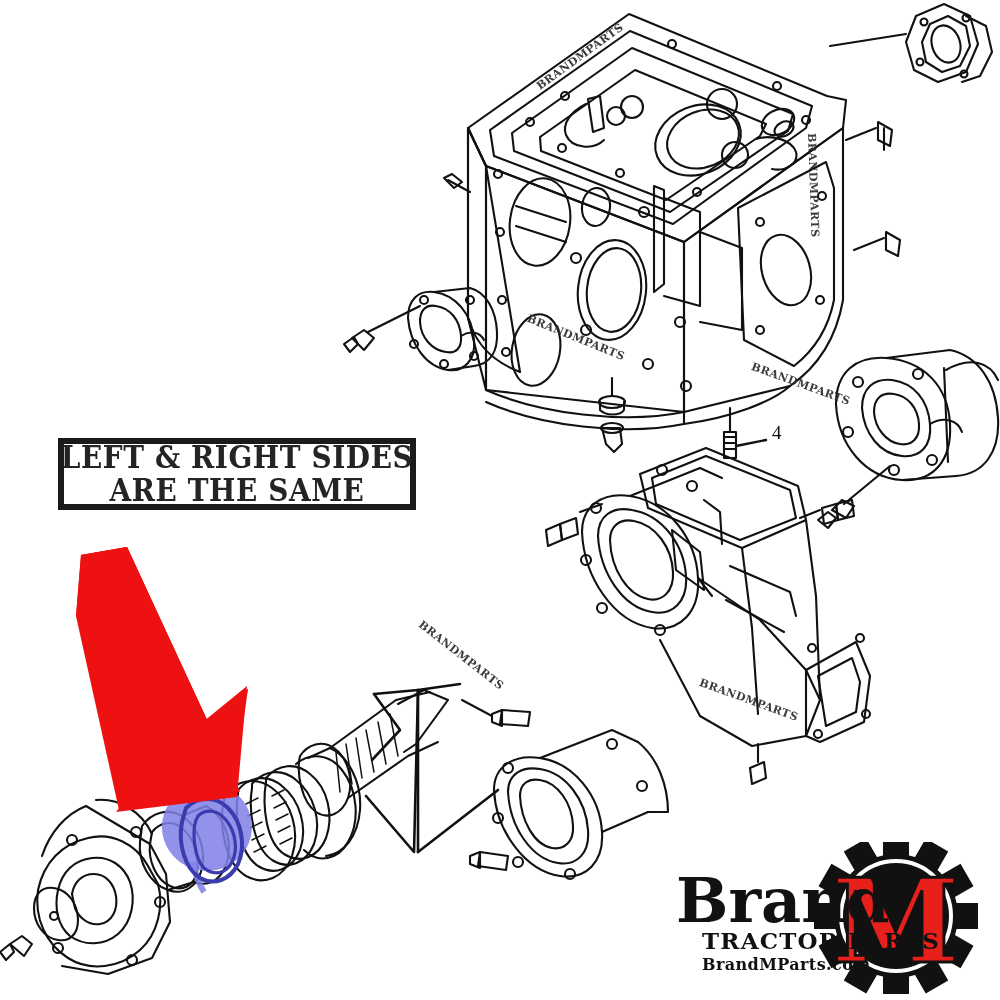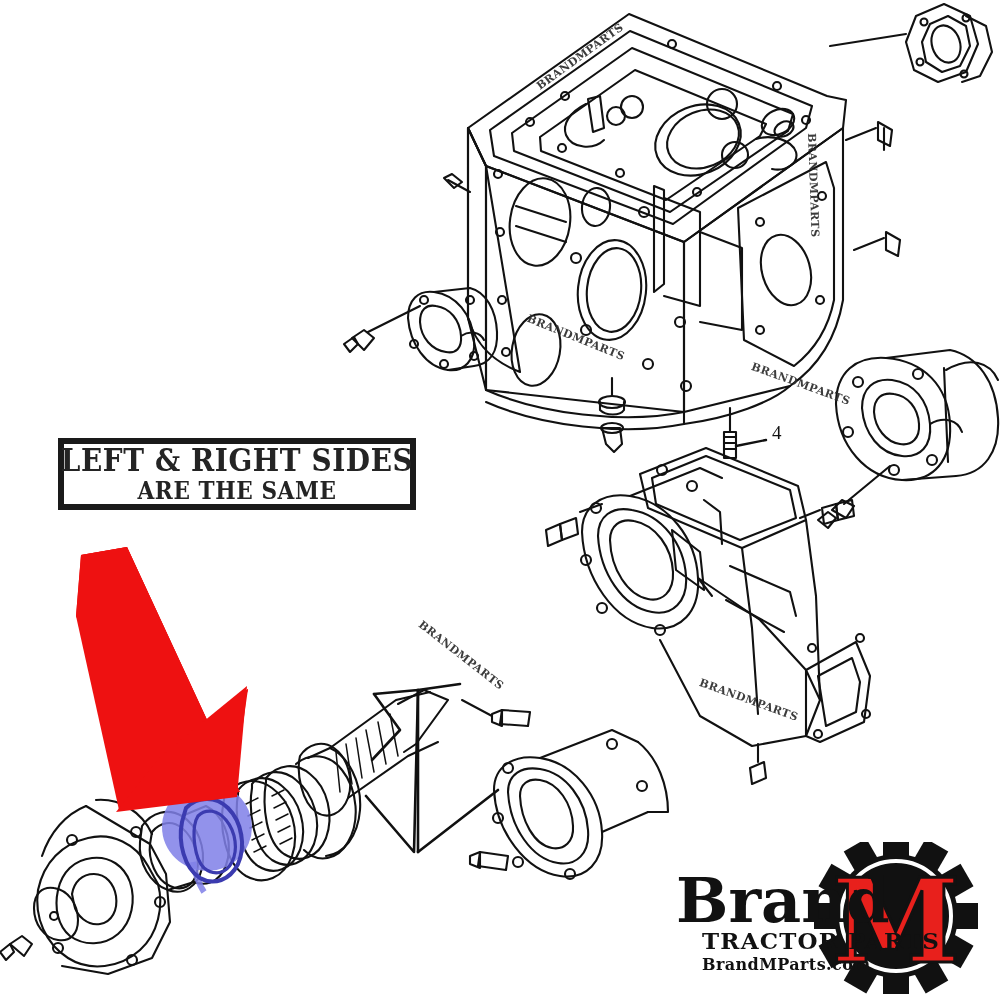--- a/index.html
+++ b/index.html
@@ -45,21 +45,21 @@
     font-family: "DejaVu Serif", serif;
     font-weight: bold;
     color: #242424;
     font-size: 31px;
     letter-spacing: 0.6px;
     line-height: 1.08;
     white-space: nowrap;
     text-align: center;
     font-stretch: condensed;
   }
-  .note-line.l2 { font-size: 24px; }
+  .note-line.l2 { font-size: 31px; }
 
   
   #logo {
     position: absolute;
     left: 672px;
     top: 842px;
     width: 322px;
     height: 152px;
     z-index: 45;
   }

